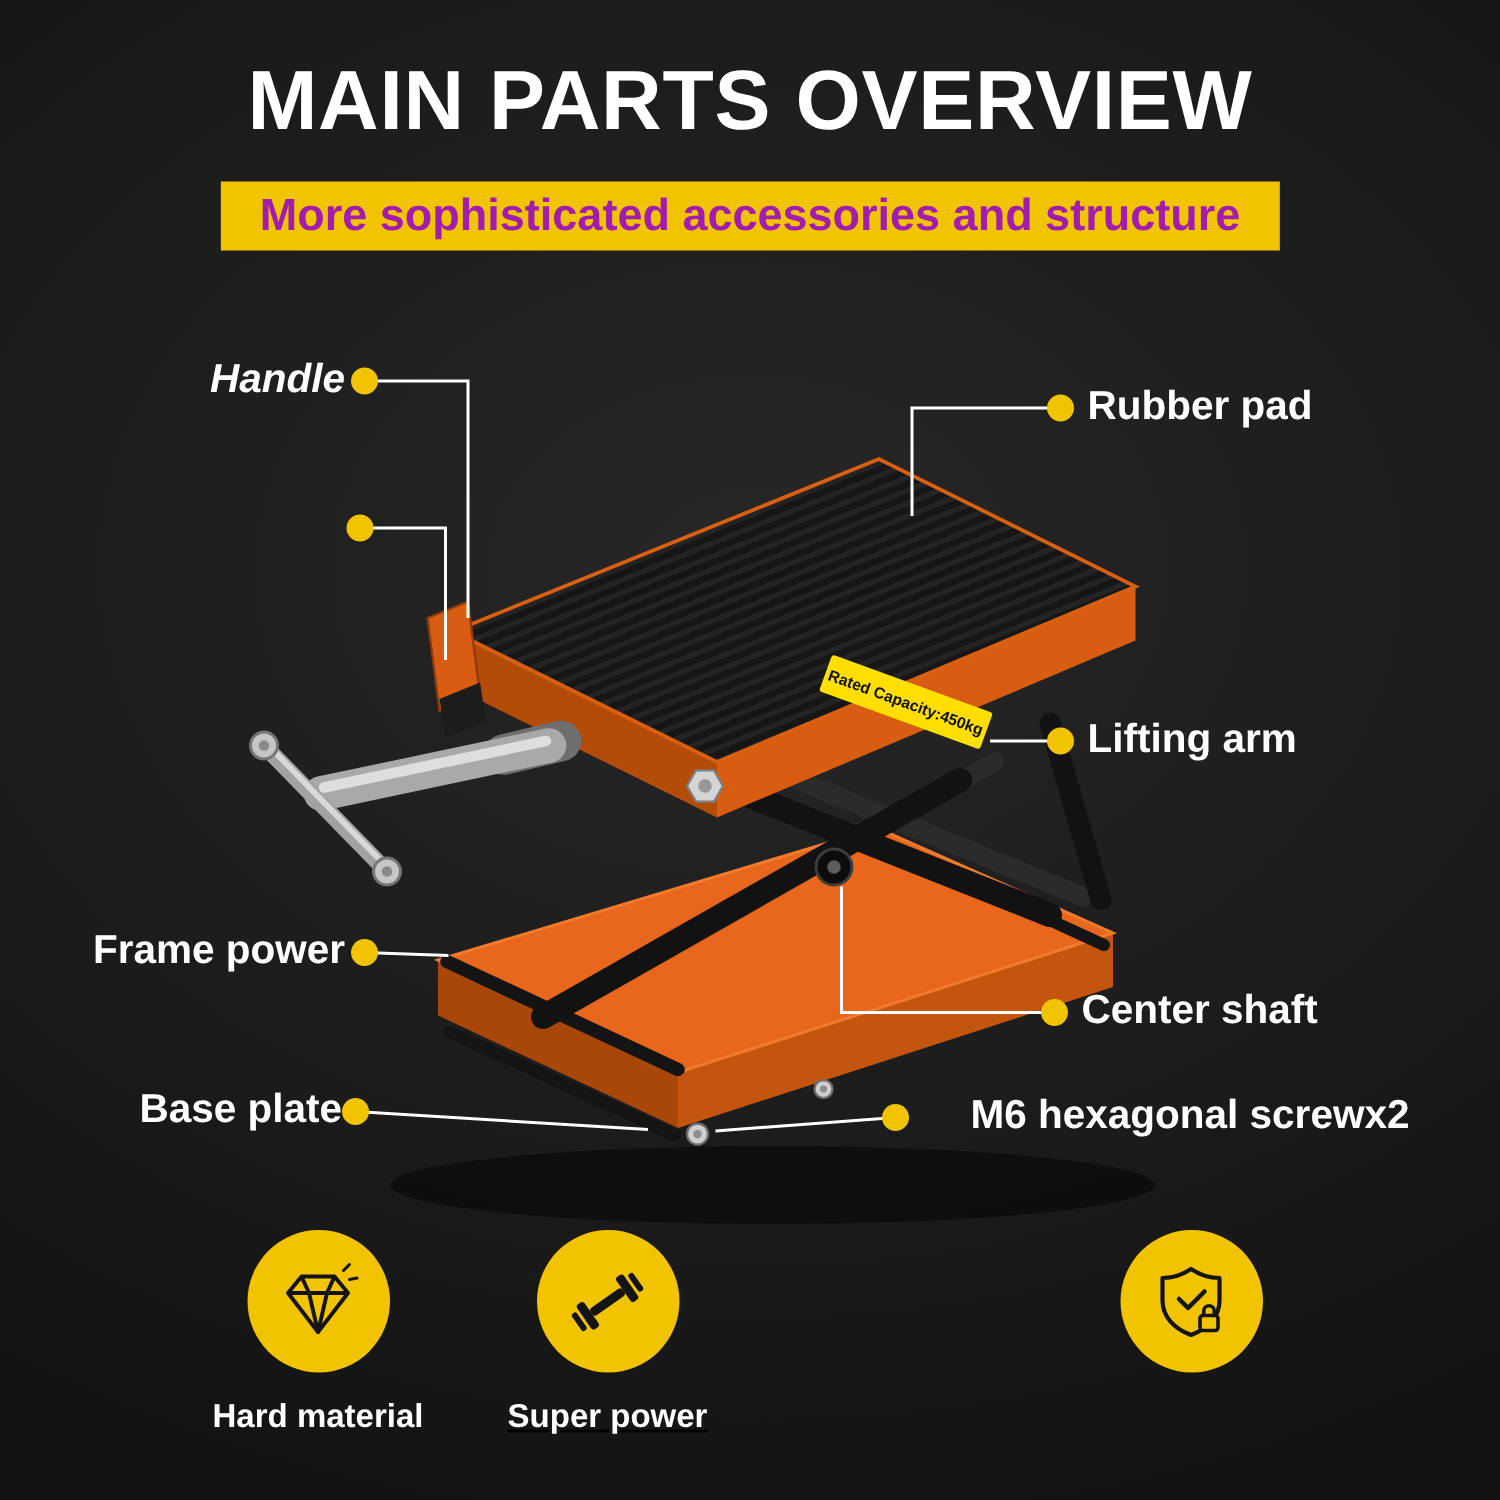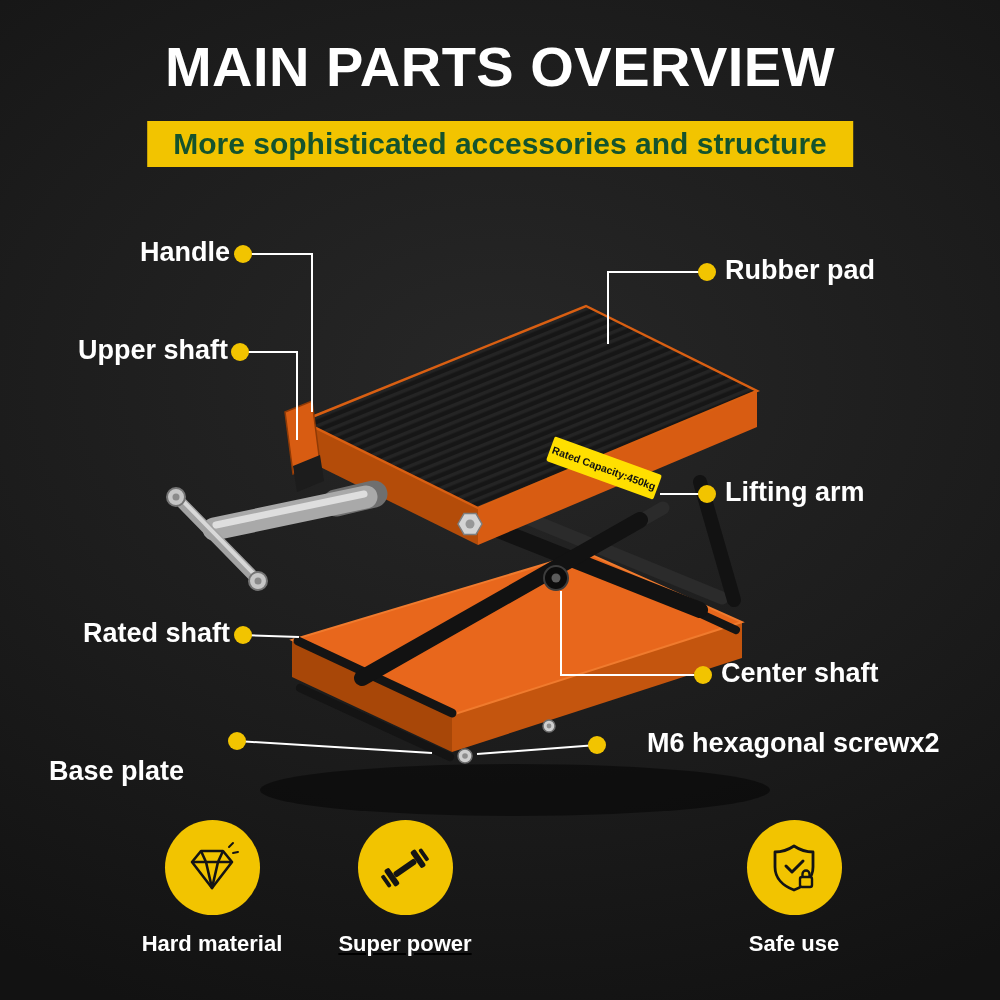--- a/index.html
+++ b/index.html
@@ -2,21 +2,21 @@
 <html><head>
 <meta charset="utf-8">
 <style>
   html, body { margin:0; padding:0; width:1000px; height:1000px; }
   body { font-family:"Liberation Sans", sans-serif; background:#111; }
   .stage { position:relative; width:1000px; height:1000px; overflow:hidden;
     background: radial-gradient(ellipse 920px 680px at 50% 38%, #272727 0%, #1c1c1c 55%, #121212 100%); }
   .title { position:absolute; top:34px; left:0; width:100%; text-align:center; color:#fff;
     font-size:56px; font-weight:900; letter-spacing:0.5px; margin:0; }
   .banner { position:absolute; top:121px; left:50%; transform:translateX(-50%);
-    background:#f2c400; color:#14532d; font-size:30px; font-weight:700;
+    background:#f2c400; color:#a21caf; font-size:30px; font-weight:700;
     padding:6px 26px; white-space:nowrap; }
   .scene { position:absolute; top:0; left:0; }
   .callout-label { position:absolute; color:#fff; font-size:27px; font-weight:700;
     white-space:nowrap; transform:translateY(-54%); }
   .connector { fill:none; stroke:#ffffff; stroke-width:2; }
   .dot { fill:#f2c400; }
   .features { position:absolute; left:0; top:820px; width:1000px; height:160px; }
   .feature { position:absolute; width:200px; text-align:center; }
   .feature-circle { width:95px; height:95px; border-radius:50%; background:#f2c400;
     margin:0 auto; display:flex; align-items:center; justify-content:center; }
@@ -123,24 +123,23 @@
       <circle class="dot" cx="240" cy="352" r="9"></circle>
       <circle class="dot" cx="243" cy="635" r="9"></circle>
       <circle class="dot" cx="237" cy="741" r="9"></circle>
       <circle class="dot" cx="707" cy="272" r="9"></circle>
       <circle class="dot" cx="707" cy="494" r="9"></circle>
       <circle class="dot" cx="703" cy="675" r="9"></circle>
       <circle class="dot" cx="597" cy="745" r="9"></circle>
     </g>
   </svg>
 
-  <div class="callout-label" style="top:254px; right:770px;">Handle</div>
-  <div class="callout-label" style="top:352px; right:772px;">Upper shaft</div>
-  <div class="callout-label" style="top:635px; right:770px;">Rated shaft</div>
-  <div class="callout-label" style="top:741px; right:816px;margin-top:32px;">Base plate</div>
+  <div class="callout-label" style="top:254px; right:770px;font-style:italic;">Handle</div>
+  <div class="callout-label" style="top:635px; right:770px;">Frame power</div>
+  <div class="callout-label" style="top:741px; right:772px;">Base plate</div>
 
   <div class="callout-label" style="top:494px; left:725px;">Lifting arm</div>
   <div class="callout-label" style="top:272px; left:725px;">Rubber pad</div>
   <div class="callout-label" style="top:675px; left:721px;text-align:center;">Center shaft</div>
   <div class="callout-label" style="top:745px; left:615px;margin-left:32px;">M6 hexagonal screwx2</div>
 
   <div class="features">
 
     <div class="feature" style="left:112px;">
       <div class="feature-circle">
@@ -178,17 +177,16 @@
       <div class="feature-circle">
         <svg width="56" height="56" viewBox="-28 -28 56 56">
           <path d="M 0,-22 C 6,-18 13,-16 19,-16 L 19,-1 C 19,10 11,18 0,22 C -11,18 -19,10 -19,-1 L -19,-16 C -13,-16 -6,-18 0,-22 Z" fill="none" stroke="#141414" stroke-width="2.8" stroke-linejoin="round"></path>
           <path d="M -8,-2 L -2,4 L 9,-7" fill="none" stroke="#141414" stroke-width="3" stroke-linecap="round" stroke-linejoin="round"></path>
           <g transform="translate(12,12)">
             <rect x="-6" y="-3" width="12" height="10" rx="2" fill="#f2c400" stroke="#141414" stroke-width="2.4"></rect>
             <path d="M -3.5,-3 V -6 a 3.5,3.5 0 0 1 7,0 V -3" fill="none" stroke="#141414" stroke-width="2.4"></path>
           </g>
         </svg>
       </div>
-      <div class="feature-label">Safe use</div>
     </div>
 
   </div>
 </div>
 
 </body></html>

